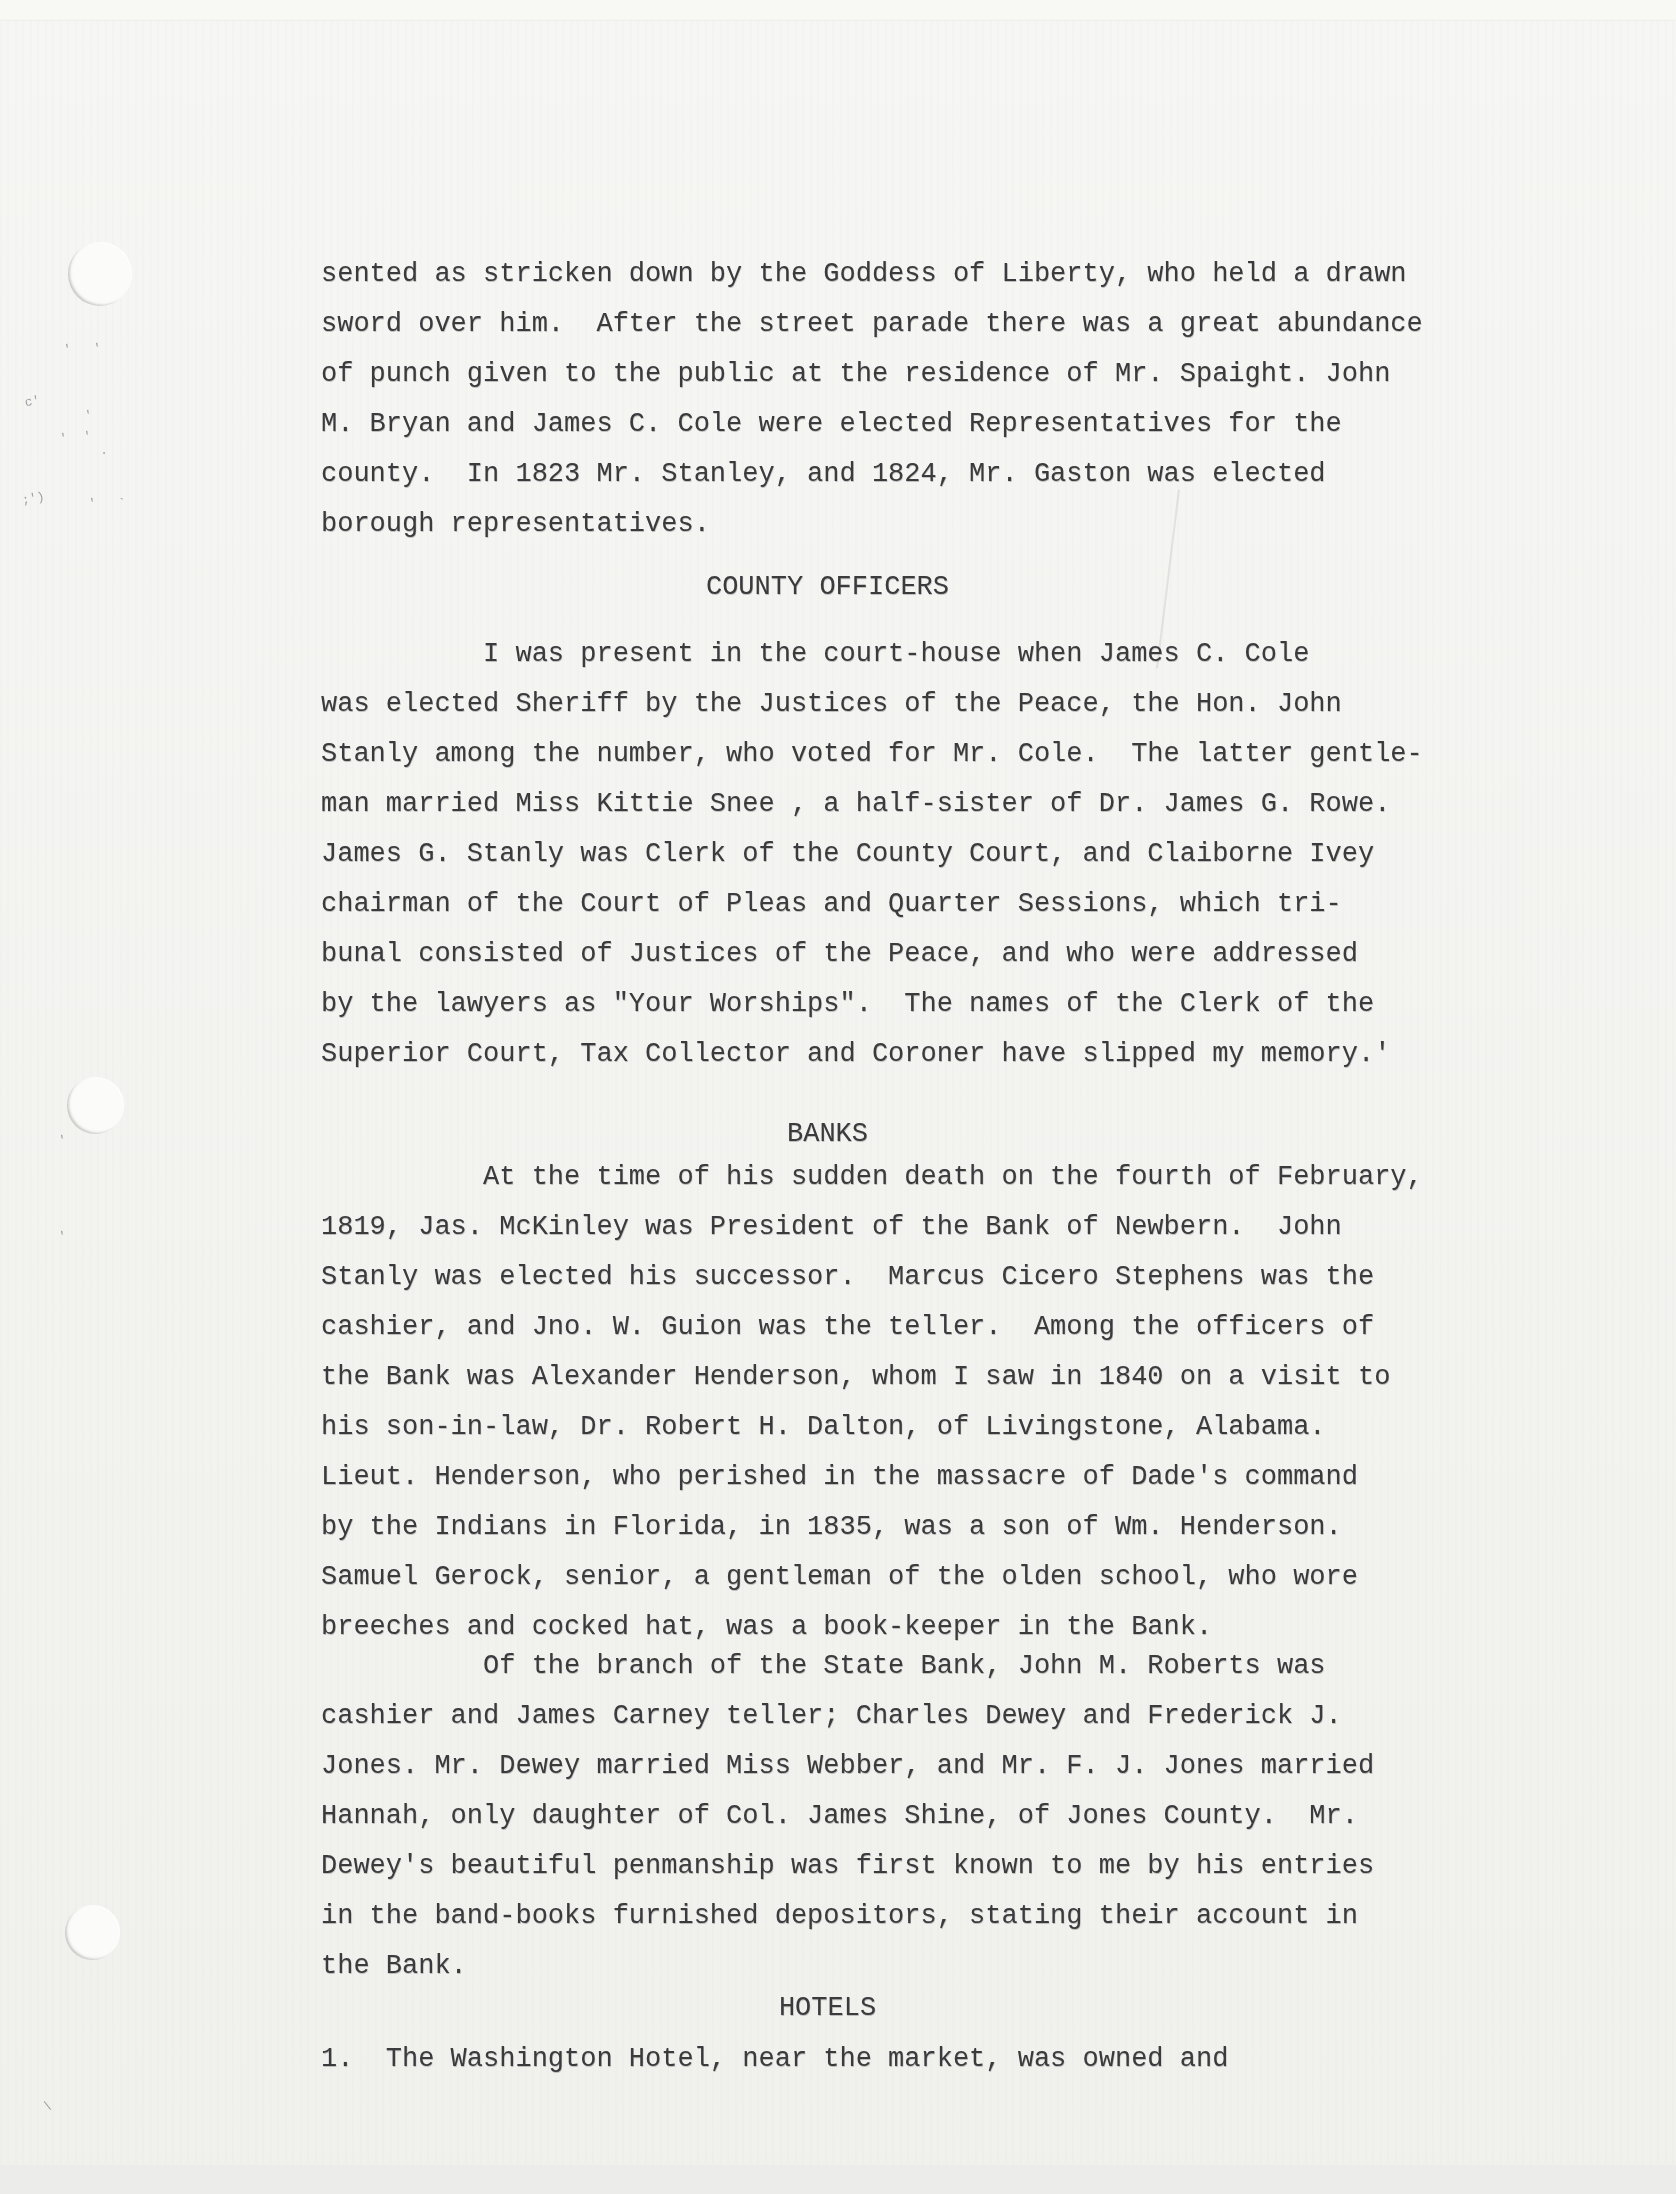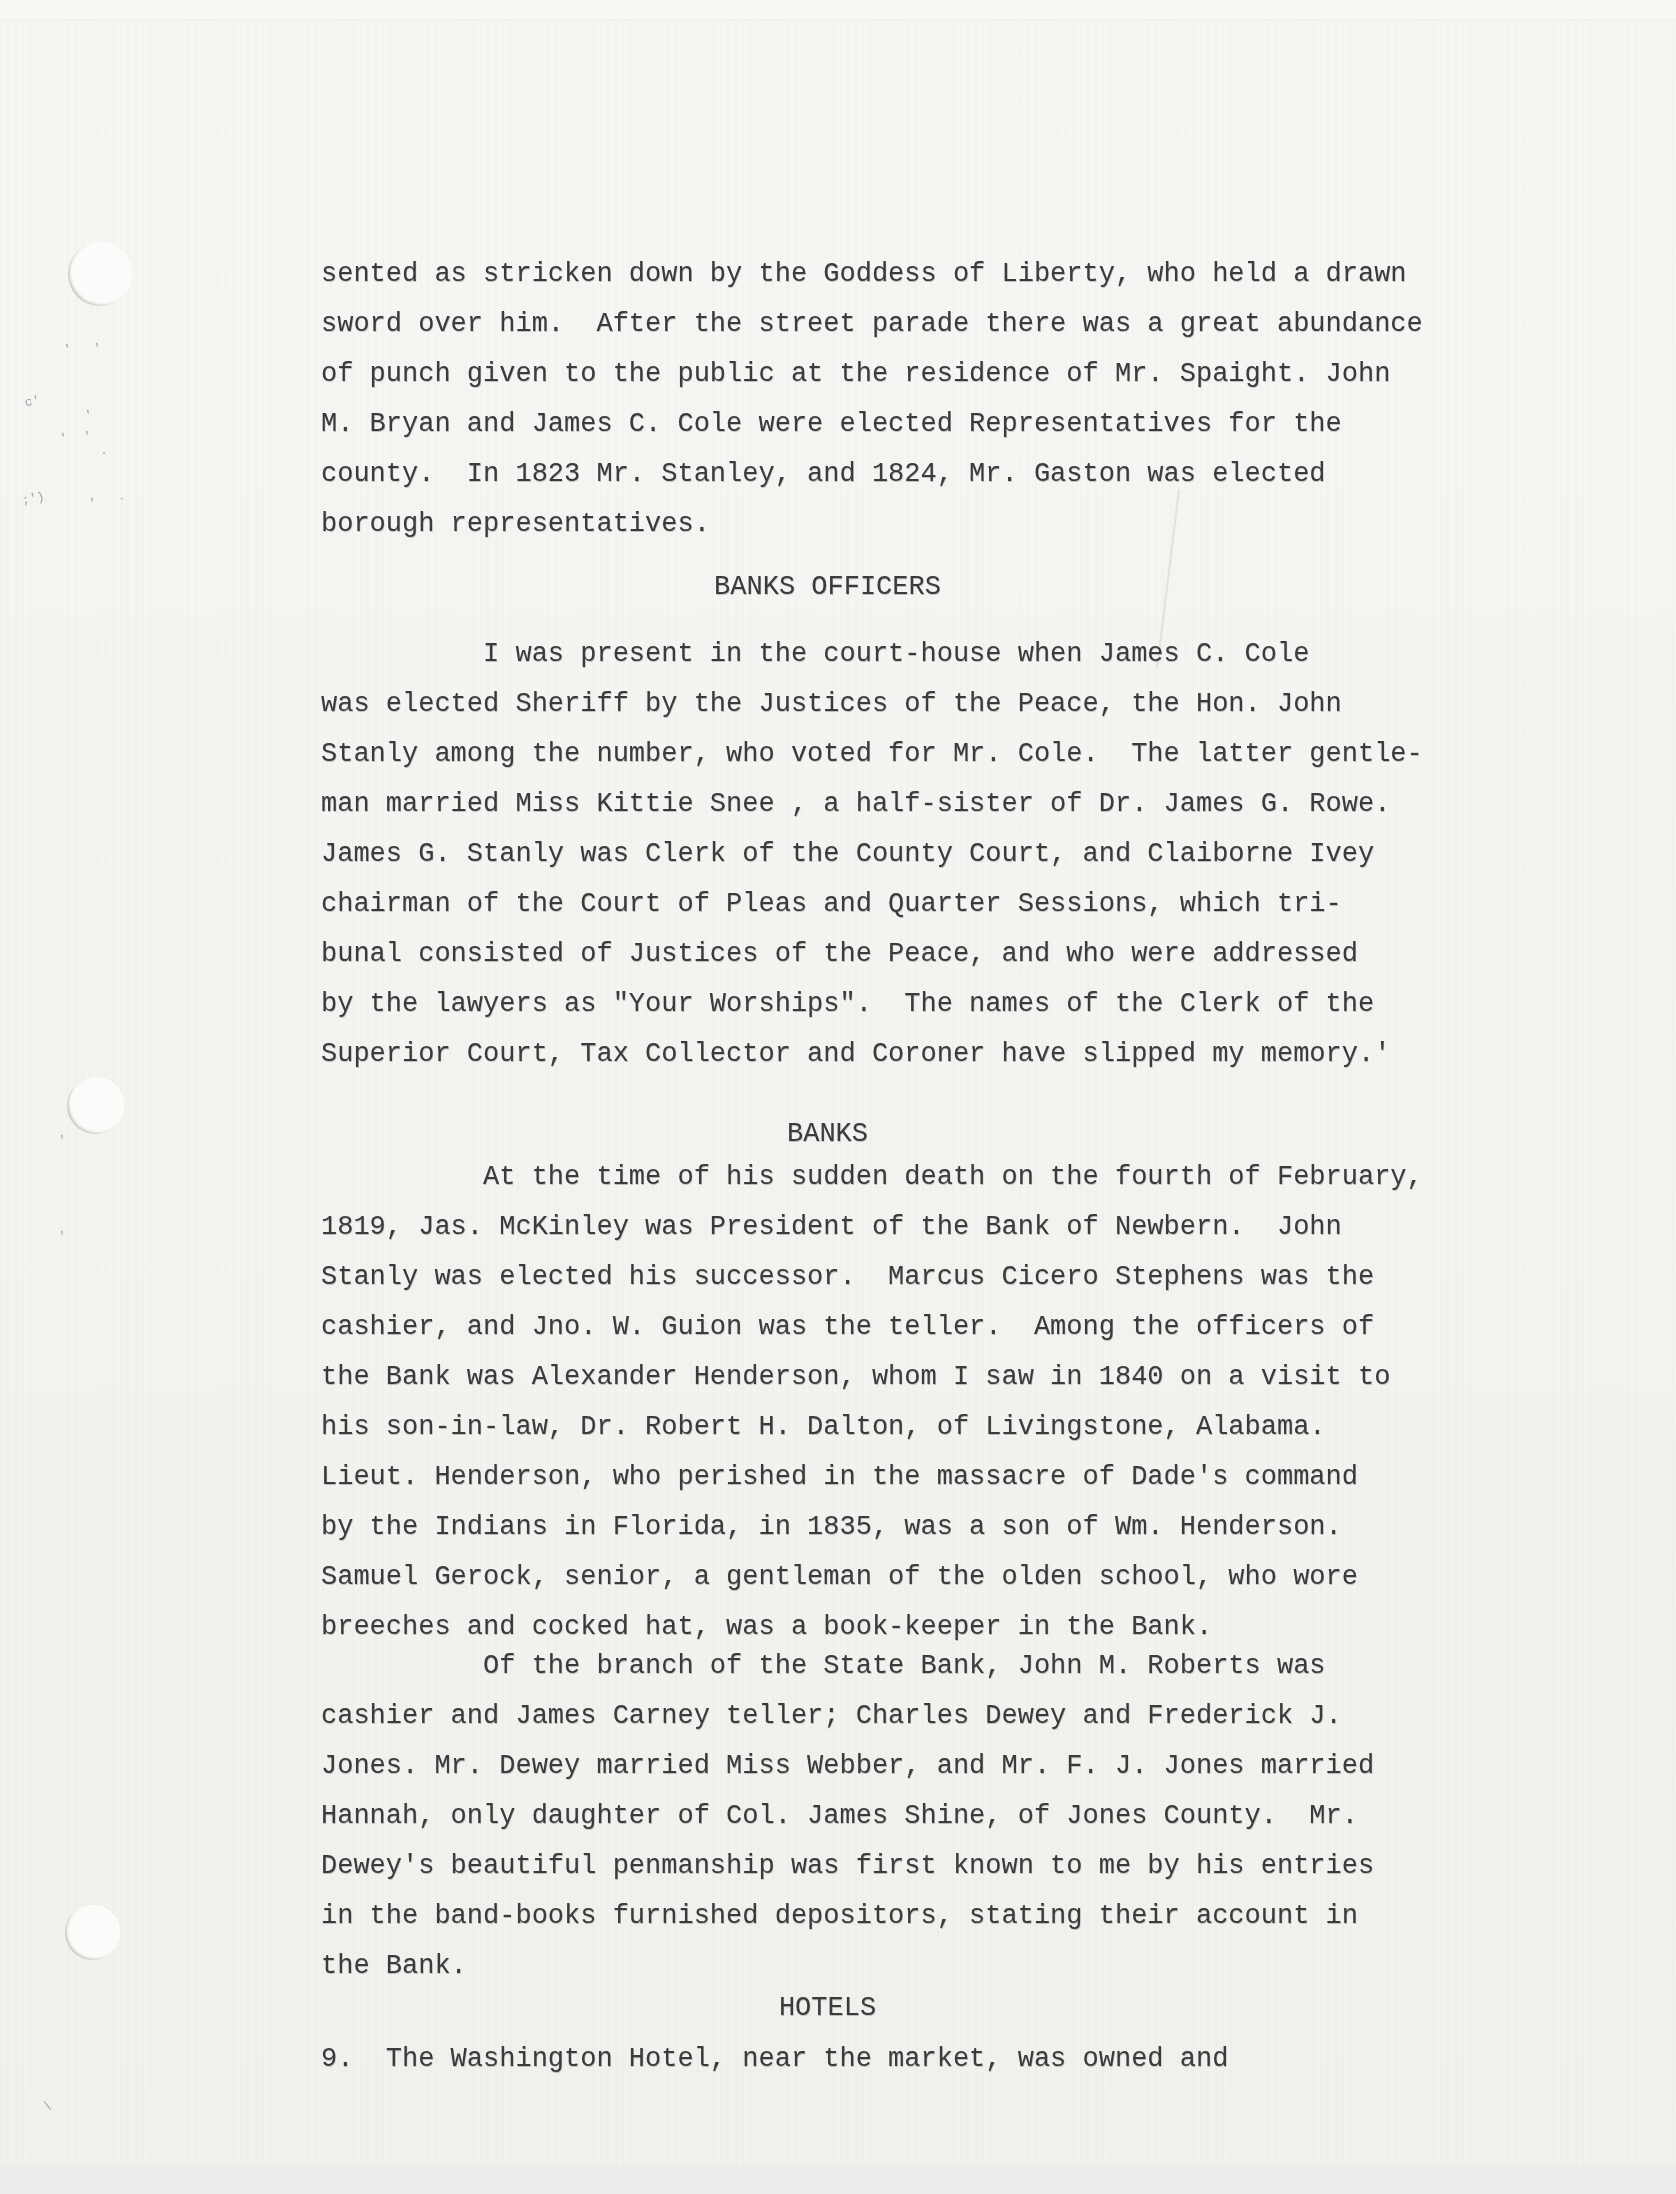--- a/index.html
+++ b/index.html
@@ -124,25 +124,25 @@
   <div class="mark" style="left:22px;  top:474px;">;')</div>
   <div class="mark" style="left:89px; top:479px;">'</div>
   <div class="mark" style="left:119px; top:479px;">`</div>
   <div class="mark" style="left:59px;  top:1116px;">'</div>
   <div class="mark" style="left:59px;  top:1212px;">'</div>
   <div class="mark" style="left:44px;  top:2082px;">\</div>
 
 
   <div id="doc-content">
       <div class="block typed paragraph block-0"><div class="line">sented as stricken down by the Goddess of Liberty, who held a drawn</div><div class="line">sword over him.  After the street parade there was a great abundance</div><div class="line">of punch given to the public at the residence of Mr. Spaight. John</div><div class="line">M. Bryan and James C. Cole were elected Representatives for the</div><div class="line">county.  In 1823 Mr. Stanley, and 1824, Mr. Gaston was elected</div><div class="line">borough representatives.</div></div>
-      <div class="block typed heading block-1">BANKS OFFICERS</div>
+      <div class="block typed heading block-1">COUNTY OFFICERS</div>
       <div class="block typed paragraph block-2"><div class="line">          I was present in the court-house when James C. Cole</div><div class="line">was elected Sheriff by the Justices of the Peace, the Hon. John</div><div class="line">Stanly among the number, who voted for Mr. Cole.  The latter gentle-</div><div class="line">man married Miss Kittie Snee , a half-sister of Dr. James G. Rowe.</div><div class="line">James G. Stanly was Clerk of the County Court, and Claiborne Ivey</div><div class="line">chairman of the Court of Pleas and Quarter Sessions, which tri-</div><div class="line">bunal consisted of Justices of the Peace, and who were addressed</div><div class="line">by the lawyers as "Your Worships".  The names of the Clerk of the</div><div class="line">Superior Court, Tax Collector and Coroner have slipped my memory.'</div></div>
       <div class="block typed heading block-3">BANKS</div>
       <div class="block typed paragraph block-4"><div class="line">          At the time of his sudden death on the fourth of February,</div><div class="line">1819, Jas. McKinley was President of the Bank of Newbern.  John</div><div class="line">Stanly was elected his successor.  Marcus Cicero Stephens was the</div><div class="line">cashier, and Jno. W. Guion was the teller.  Among the officers of</div><div class="line">the Bank was Alexander Henderson, whom I saw in 1840 on a visit to</div><div class="line">his son-in-law, Dr. Robert H. Dalton, of Livingstone, Alabama.</div><div class="line">Lieut. Henderson, who perished in the massacre of Dade's command</div><div class="line">by the Indians in Florida, in 1835, was a son of Wm. Henderson.</div><div class="line">Samuel Gerock, senior, a gentleman of the olden school, who wore</div><div class="line">breeches and cocked hat, was a book-keeper in the Bank.</div></div>
       <div class="block typed paragraph block-5"><div class="line">          Of the branch of the State Bank, John M. Roberts was</div><div class="line">cashier and James Carney teller; Charles Dewey and Frederick J.</div><div class="line">Jones. Mr. Dewey married Miss Webber, and Mr. F. J. Jones married</div><div class="line">Hannah, only daughter of Col. James Shine, of Jones County.  Mr.</div><div class="line">Dewey's beautiful penmanship was first known to me by his entries</div><div class="line">in the band-books furnished depositors, stating their account in</div><div class="line">the Bank.</div></div>
       <div class="block typed heading block-6">HOTELS</div>
-      <div class="block typed paragraph block-7"><div class="line">9.  The Washington Hotel, near the market, was owned and</div></div>
+      <div class="block typed paragraph block-7"><div class="line">1.  The Washington Hotel, near the market, was owned and</div></div>
     </div>
 
 </div>
 
 <div class="bottom-strip"></div>
 
 
 </body></html>

